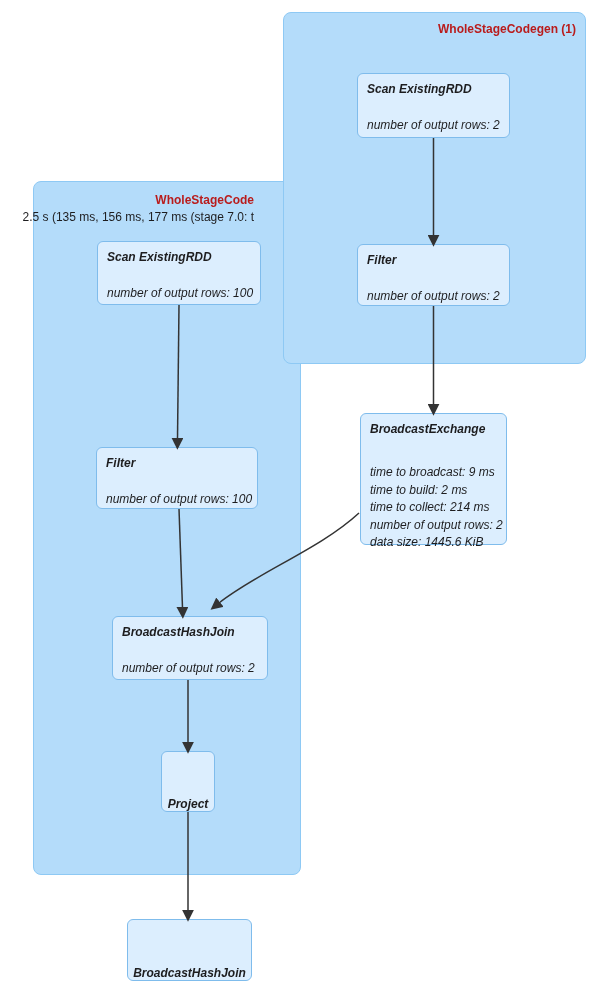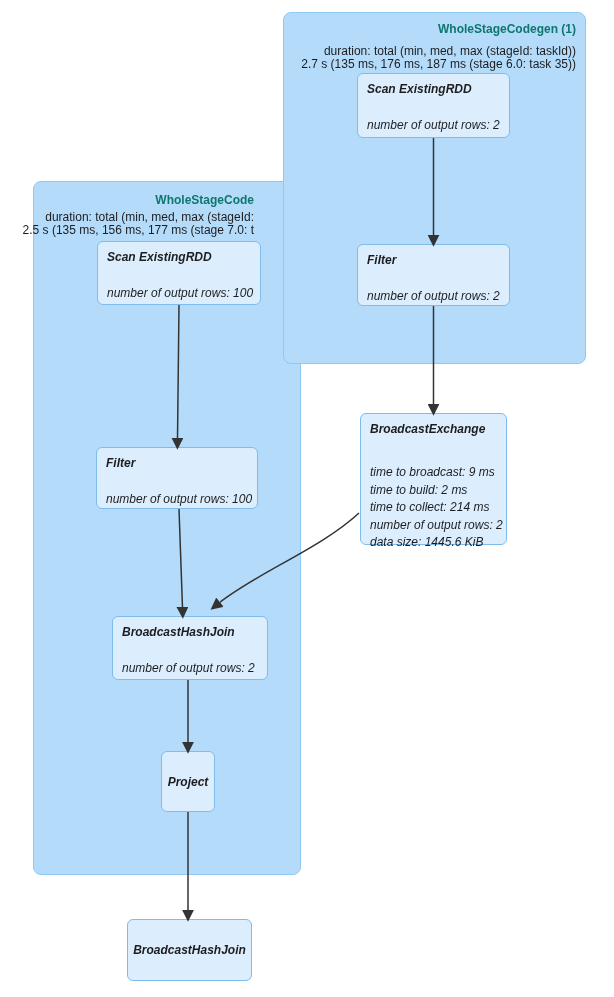--- a/index.html
+++ b/index.html
@@ -16,21 +16,21 @@
     background: #b4dcfa;
     border: 1px solid #8ec9f4;
     border-radius: 8px;
     box-sizing: border-box;
   }
   .cluster-title {
     position: absolute;
     font-size: 12px;
     font-weight: bold;
     white-space: nowrap;
-    color: #0f766e;
+    color: #b91c1c;
   }
   .cluster-duration {
     position: absolute;
     font-size: 12px;
     line-height: 13px;
     text-align: right;
     white-space: nowrap;
     color: #1d1d1f;
   }
   .node {
@@ -42,21 +42,21 @@
     padding: 8px 9px;
     font-size: 12px;
     font-style: italic;
   }
   .node-title { font-weight: bold; white-space: nowrap; line-height: 14px; }
   .node-metric { margin-top: 22px; white-space: nowrap; line-height: 14px; }
   .metric-list { margin-top: 28px; }
   .metric-list .metric-line { white-space: nowrap; line-height: 17.6px; }
   .node.centered {
     display: flex;
-    align-items: center;
+    align-items: flex-end;
     justify-content: center;
     padding: 0 4px;
   }
   .layer-left  { z-index: 1; }
   .layer-right { z-index: 2; }
   .layer-nodes { z-index: 3; }
   .edges {
     position: absolute;
     left: 0; top: 0;
     z-index: 4;
@@ -64,31 +64,26 @@
   }
 </style>
 </head>
 <body>
 
 <div class="canvas">
 
   <div class="cluster layer-left" style="left:33px; top:181px; width:268px; height:694px;">
     <div class="cluster-title" style="top:11px; right:46px;">WholeStageCode</div>
     <div class="cluster-duration" style="top:29px; right:46px;">
-      <div>duration: total (min, med, max (stageId:</div>
       <div>2.5 s (135 ms, 156 ms, 177 ms (stage 7.0: t</div>
     </div>
   </div>
 
   <div class="cluster layer-right" style="left:283px; top:12px; width:303px; height:352px;">
     <div class="cluster-title" style="top:9px; right:9px;">WholeStageCodegen (1)</div>
-    <div class="cluster-duration" style="top:32px; right:9px;">
-      <div>duration: total (min, med, max (stageId: taskId))</div>
-      <div>2.7 s (135 ms, 176 ms, 187 ms (stage 6.0: task 35))</div>
-    </div>
   </div>
 
   <div class="layer-nodes" style="position:absolute; left:0; top:0;">
 
     <div class="node" style="left:357px; top:73px; width:153px; height:65px;">
       <div class="node-title">Scan ExistingRDD</div>
       <div class="node-metric">number of output rows: 2</div>
     </div>
 
     <div class="node" style="left:357px; top:244px; width:153px; height:62px;">

